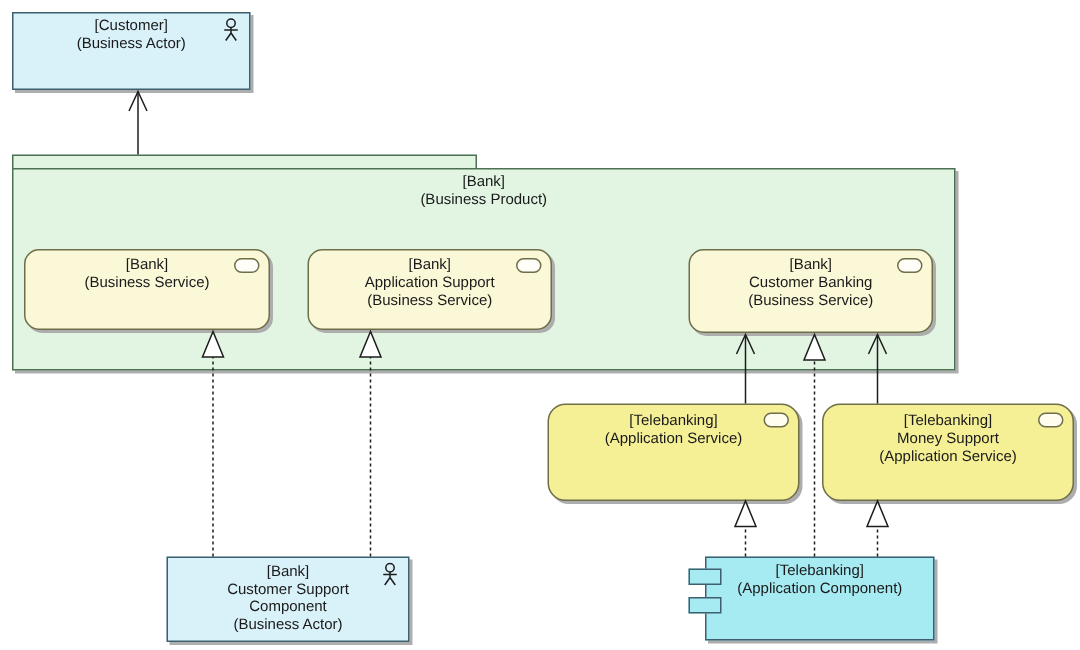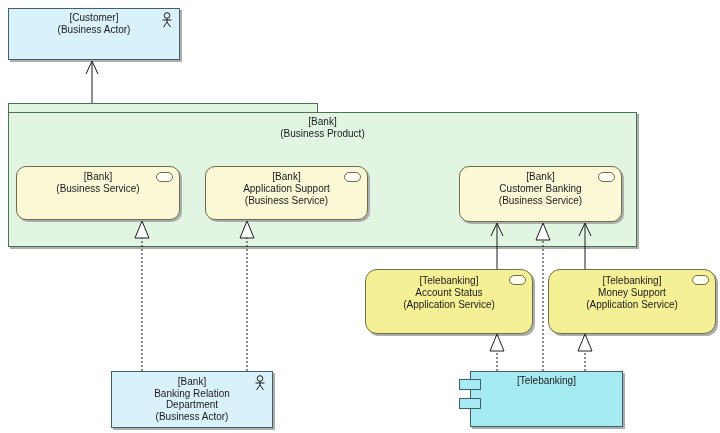--- a/index.html
+++ b/index.html
@@ -59,21 +59,21 @@
   #relationship-layer .solid{stroke:var(--connector,#1c1c1c);stroke-width:1;fill:none;}
   #relationship-layer .dotted{stroke:var(--connector,#1c1c1c);stroke-width:1;fill:none;stroke-dasharray:2 2;}
   #relationship-layer .tri{stroke:var(--connector,#1c1c1c);stroke-width:1;fill:#fff;}
   .actor-glyph line, .actor-glyph circle{stroke:var(--connector,#1c1c1c);stroke-width:1;fill:none;}
 </style>
 </head>
 <body>
 
 <div id="canvas">
 
-  <div class="el actor-box shadow" style="left:8px;top:8px;width:172px;height:52px;">
+  <div class="el actor-box shadow" style="left:8px;top:8px;width:159px;height:52px;">
     <div class="lbl">[Customer]</div>
     <div class="lbl">(Business Actor)</div>
     <svg class="actor-glyph" width="14" height="16" viewBox="0 0 14 16">
       <circle cx="7" cy="3.5" r="2.8"></circle>
         <line x1="7" y1="6.3" x2="7" y2="10"></line>
       <line x1="2.5" y1="8" x2="11.5" y2="8"></line>
         <line x1="7" y1="10" x2="3.5" y2="15"></line>
         <line x1="7" y1="10" x2="10.5" y2="15"></line>
     </svg>
   </div>
@@ -99,48 +99,48 @@
 
   <div class="el bus-service shadow" style="left:459px;top:166px;width:163px;height:56px;">
     <div class="lbl">[Bank]</div>
     <div class="lbl">Customer Banking</div>
     <div class="lbl">(Business Service)</div>
     <div class="oval-icon"></div>
   </div>
 
   <div class="el app-service shadow" style="left:365px;top:269px;width:168px;height:65px;">
     <div class="lbl">[Telebanking]</div>
-    <div class="lbl">Account Status</div>
     <div class="lbl">(Application Service)</div>
     <div class="oval-icon"></div>
   </div>
 
   <div class="el app-service shadow" style="left:548px;top:269px;width:168px;height:65px;">
     <div class="lbl">[Telebanking]</div>
     <div class="lbl">Money Support</div>
     <div class="lbl">(Application Service)</div>
     <div class="oval-icon"></div>
   </div>
 
   <div class="el actor-box shadow" style="left:111px;top:371px;width:162px;height:57px;padding-top:4px;">
     <div class="lbl" style="line-height:11.6px">[Bank]</div>
-    <div class="lbl" style="line-height:11.6px">Banking Relation</div>
-    <div class="lbl" style="line-height:11.6px">Department</div>
+    <div class="lbl" style="line-height:11.6px">Customer Support</div>
+    <div class="lbl" style="line-height:11.6px">Component</div>
     <div class="lbl" style="line-height:11.6px">(Business Actor)</div>
     <svg class="actor-glyph" width="14" height="16" viewBox="0 0 14 16">
       <circle cx="7" cy="3.5" r="2.8"></circle>
         <line x1="7" y1="6.3" x2="7" y2="10"></line>
       <line x1="2.5" y1="8" x2="11.5" y2="8"></line>
         <line x1="7" y1="10" x2="3.5" y2="15"></line>
         <line x1="7" y1="10" x2="10.5" y2="15"></line>
     </svg>
   </div>
 
   <div class="el component-main shadow" style="left:470px;top:371px;width:153px;height:56px;">
     <div class="lbl">[Telebanking]</div>
+    <div class="lbl">(Application Component)</div>
   </div>
   <div class="el component-prong" style="left:459px;top:379px;width:22px;height:11px;"></div>
   <div class="el component-prong" style="left:459px;top:398px;width:22px;height:11px;"></div>
 
   <svg id="relationship-layer" width="720" height="433" viewBox="0 0 720 433">
 
     <g>
       <line class="solid" x1="92" y1="103" x2="92" y2="62"></line>
       <polyline class="solid" points="86,74 92,61 98,74"></polyline>
     </g>

